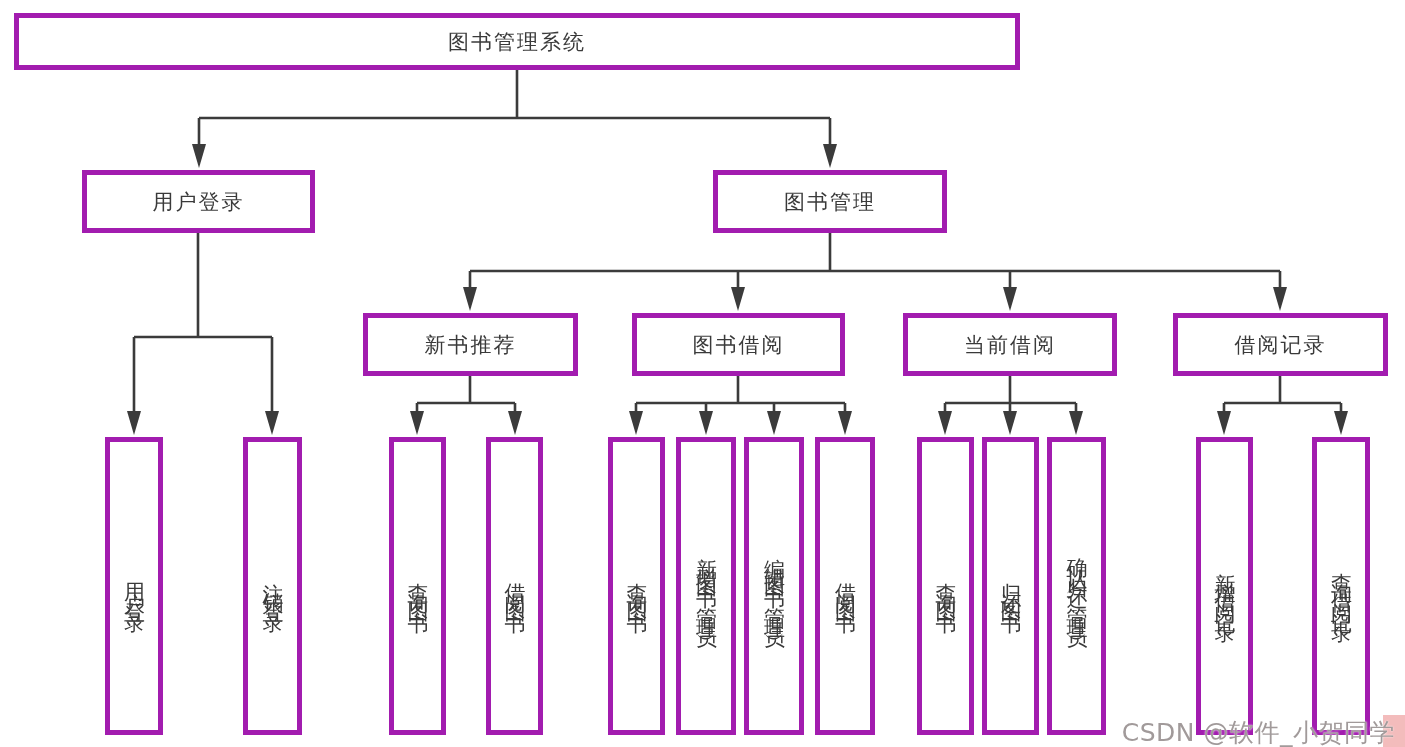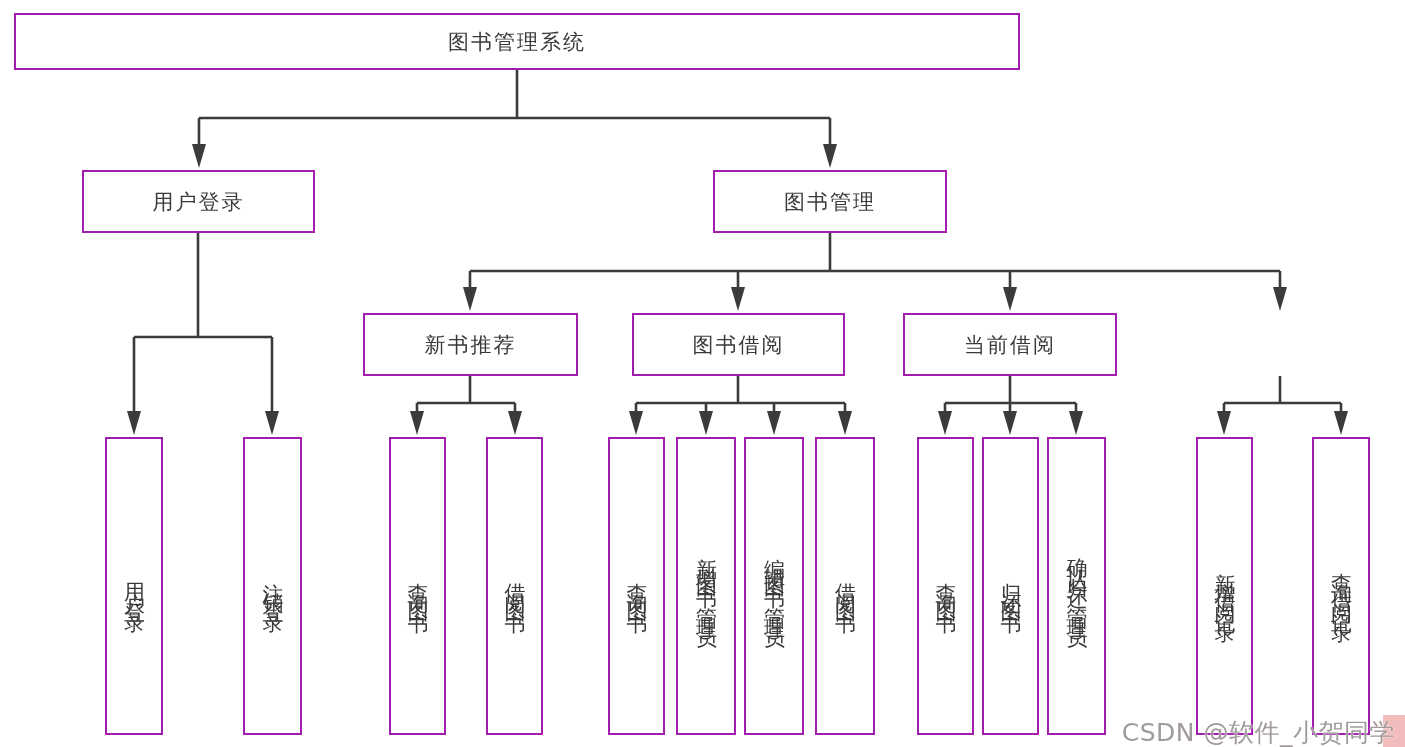--- a/index.html
+++ b/index.html
@@ -6,21 +6,21 @@
   .canvas{
     position:relative;
     width:1405px;height:747px;
     background:#ffffff;
     font-family:"DejaVu Sans","Liberation Sans",sans-serif;
     overflow:hidden;
   }
   .wires{position:absolute;left:0;top:0;width:1405px;height:747px;z-index:1;}
   .box{
     position:absolute;box-sizing:border-box;
-    border:2px solid #a21caf;background:#ffffff;
+    border:5px solid #a21caf;background:#ffffff;
     display:flex;align-items:center;justify-content:center;
     color:#3a3a3a;z-index:2;
   }
   .h-box{font-size:21px;letter-spacing:2px;white-space:nowrap;}
   .v-box .v-label{
     writing-mode:vertical-rl;
     font-size:21px;letter-spacing:10px;line-height:1;
     white-space:nowrap;
   }
   .wm-badge{position:absolute;left:1383px;top:715px;width:22px;height:32px;background:#f3bcbc;z-index:3;}
@@ -88,20 +88,23 @@
 
   <div class="box h-box" style="left:713px;top:170px;width:234px;height:63px">
     <span>图书管理</span>
   </div>
   <div class="box h-box" style="left:903px;top:313px;width:214px;height:63px">
     <span>当前借阅</span>
   </div>
   <div class="box h-box" style="left:632px;top:313px;width:213px;height:63px">
     <span>图书借阅</span>
   </div>
+  <div class="box h-box" style="left:1173px;top:313px;width:215px;height:63px">
+    <span>借阅记录</span>
+  </div>
 
   <div class="box v-box" style="left:105px;top:437px;width:58px;height:298px">
     <span class="v-label">用户登录</span>
   </div>
   <div class="box v-box" style="left:243px;top:437px;width:59px;height:298px">
     <span class="v-label">注销登录</span>
   </div>
 
   <div class="box v-box" style="left:389px;top:437px;width:57px;height:298px">
     <span class="v-label">查询图书</span>

